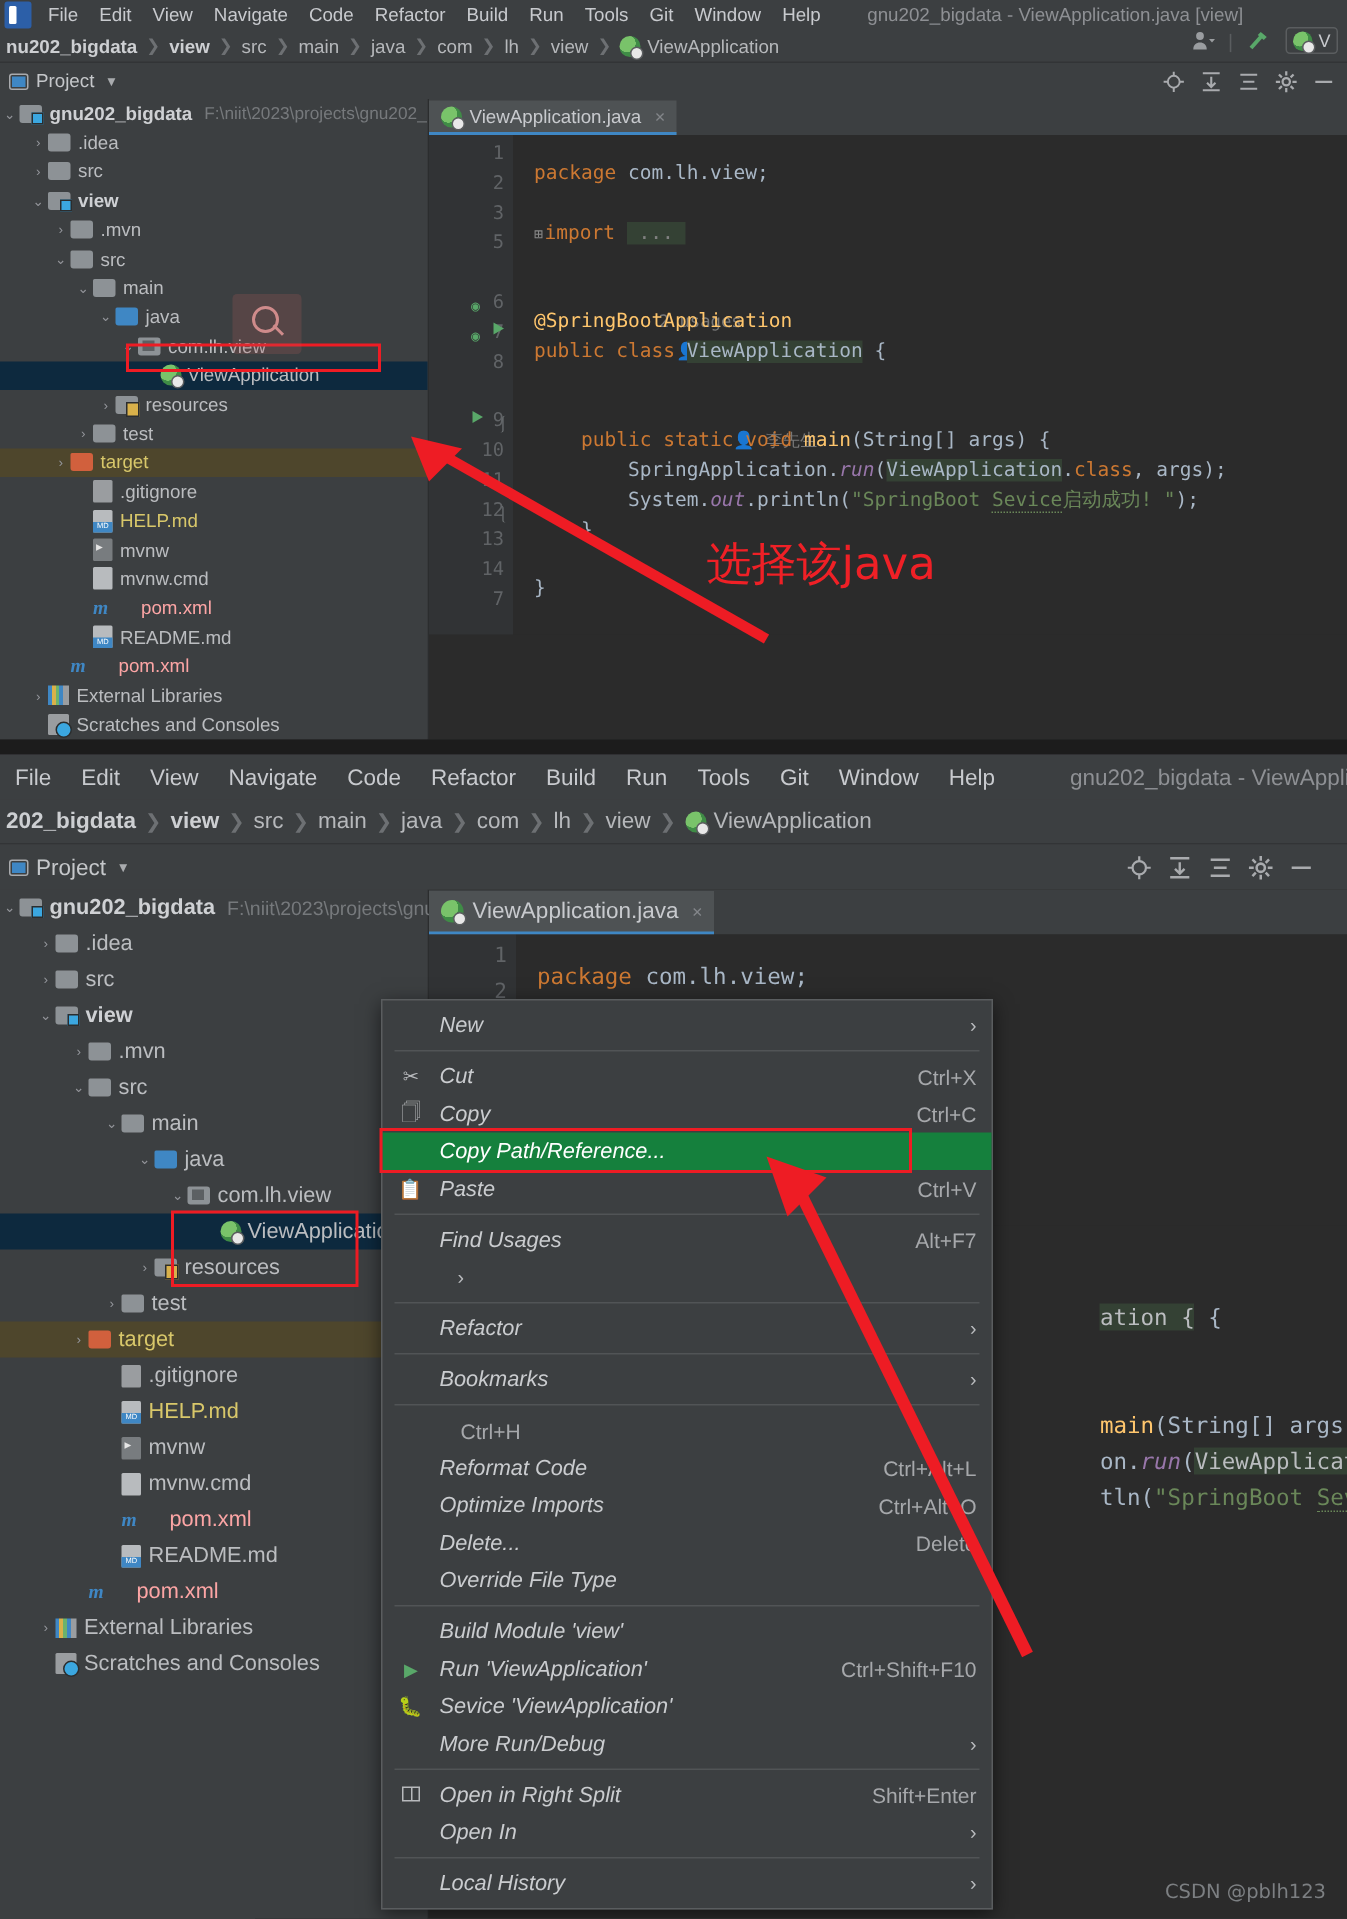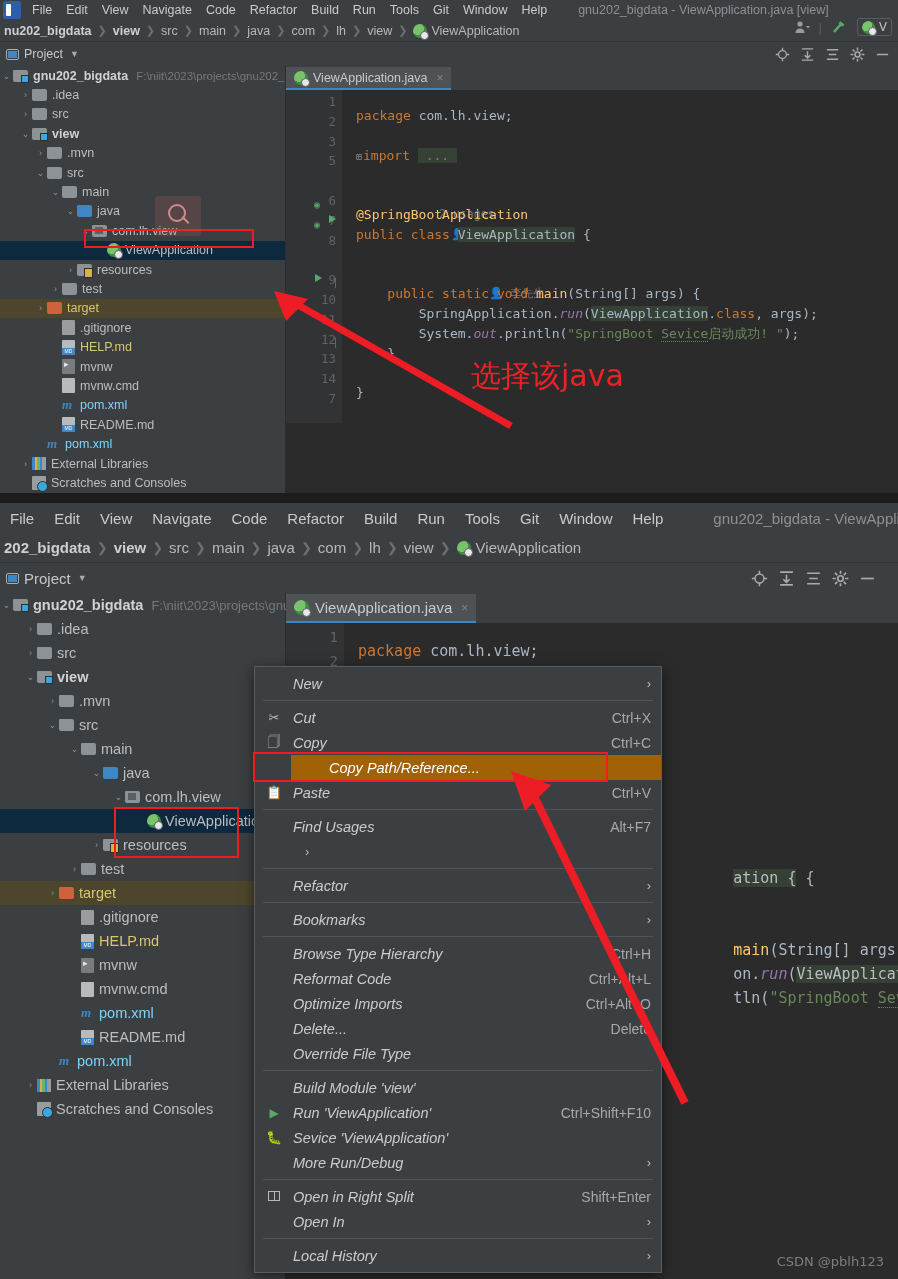--- a/index.html
+++ b/index.html
@@ -97,21 +97,21 @@
   .mvnicon { width:14px;margin-right:4px;color:#3f87c4;font-style:italic;font-weight:bold;
              font-size:13px;flex:0 0 14px; font-family:"Liberation Serif", serif;}
   .libicon { width:14px;height:13px;margin-right:5px;flex:0 0 14px;
      background:linear-gradient(90deg,#3f87c4 0 18%,#d9b14a 18% 36%,#6cb36c 36% 54%,
                 #3f87c4 54% 72%, #9a9da0 72% 100%); }
   .scrIcon { width:14px;height:14px;margin-right:5px;flex:0 0 14px;position:relative;
      background:#9a9da0;border-radius:1px;}
   .scrIcon:after{content:"";position:absolute;right:-2px;bottom:-2px;width:9px;height:9px;
      border-radius:50%;background:#3ba7e0;border:1px solid #2b2d2e;}
   .yellowtxt { color:#d8c76a; }
-  .bluetxt { color:#7dd3fc; }
+  .bluetxt { color:#fca5a5;margin-left:14px; }
 
   
   .tabstrip { height:24px; background:#3c3f41; display:flex; align-items:flex-end; }
   #win-bot .tabstrip { height:30px; }
   .tab { height:23px; background:#4e5254; display:flex; align-items:center;
          padding:0 8px; font-size:12.5px; color:#c8cace; border-bottom:2px solid #3f87c4;
          position:relative; }
   #win-bot .tab { height:29px; font-size:15px; }
   .tab .x { margin-left:9px; color:#83868a; font-size:12px; }
 
@@ -162,21 +162,21 @@
   
   .cnnote { position:absolute; color:#ef2026; font-size:30px; white-space:nowrap;
             font-family:"DejaVu Sans", sans-serif; }
 
   
   .ctxmenu { position:absolute; background:#3c3f41; border:1px solid #5a5d5f;
              box-shadow:0 3px 12px rgba(0,0,0,.55); width:408px; padding:4px 0;
              font-size:14.5px; }
   .ctxitem { height:25px; display:flex; align-items:center; color:#cacccf;
              padding:0 10px 0 0; position:relative; }
-  .ctxitem.sel { background:#a16207; color:#ffffff;margin-left:36px; }
+  .ctxitem.sel { background:#15803d; color:#ffffff; }
   .cxi { width:38px; flex:0 0 38px; text-align:center; color:#b7b9bc; font-size:13px; }
   .cxlabel { flex:1 1 auto; white-space:nowrap;font-style:italic; }
   .cxkey { color:#a6a8ab; font-size:14px; white-space:nowrap; margin-left:14px;}
   .cxsub { color:#b9bbbe; font-size:13px; margin-left:12px; }
   .ctxsep { height:1px; background:#515456; margin:4px 8px; }
   .bugicon { color:#5fa85f; font-size:13px; }
   .splitico { display:inline-block;width:12px;height:10px;border:1.4px solid #b7b9bc;
               position:relative;}
   .splitico:after{content:"";position:absolute;left:4.5px;top:0;bottom:0;width:1.4px;
               background:#b7b9bc;}
@@ -739,21 +739,20 @@
       </div>
       <div class="ctxsep"></div>
       <div class="ctxitem">
         <span class="cxi"></span>
         <span class="cxlabel">Bookmarks</span>
         <span class="cxsub">›</span>
       </div>
       <div class="ctxsep"></div>
       <div class="ctxitem">
         <span class="cxi"></span>
-        <span class="cxlabel">Browse Type Hierarchy</span>
         <span class="cxkey">Ctrl+H</span>
       </div>
       <div class="ctxitem">
         <span class="cxi"></span>
         <span class="cxlabel">Reformat Code</span>
         <span class="cxkey">Ctrl+Alt+L</span>
       </div>
       <div class="ctxitem">
         <span class="cxi"></span>
         <span class="cxlabel">Optimize Imports</span>

